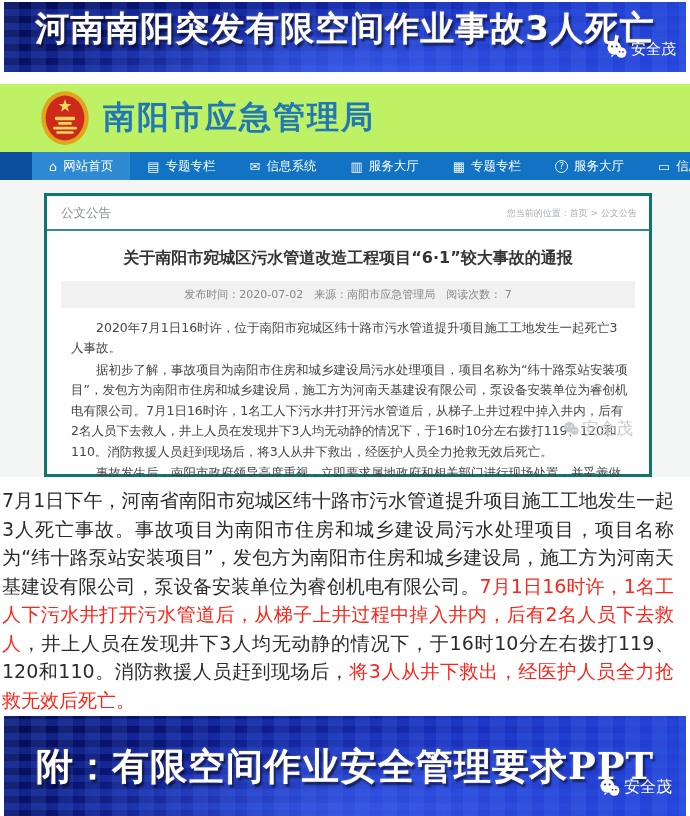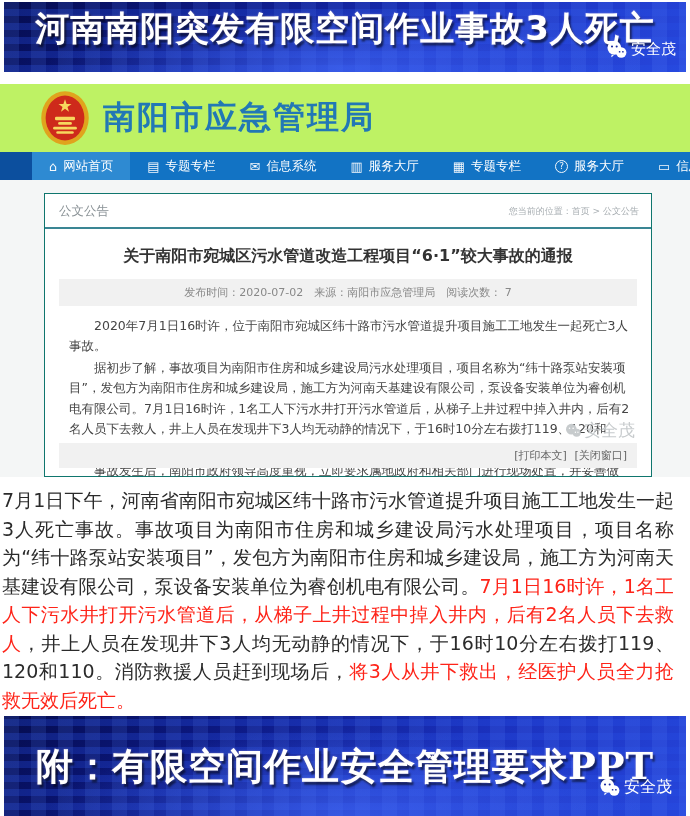--- a/index.html
+++ b/index.html
@@ -83,21 +83,21 @@
   .nav-icon { font-size: 13px; line-height: 1; opacity: .95; }
   .nav-icon.circled {
     font-size: 9px; width: 13px; height: 13px; border: 1px solid #fff;
     border-radius: 50%; display: inline-flex; align-items: center; justify-content: center;
   }
 
   .content-outer {
     background: #f4f6f6; height: 297px; padding: 13px 38px 0 44px;
     overflow: hidden;
   }
-  .panel { background: #fff; border: 1px solid #0f766e; height: 100%; position: relative; }
+  .panel { background: #fff; border: 3px solid #0f766e; height: 100%; position: relative; }
   .breadcrumb {
     display: flex; justify-content: space-between; align-items: center;
     padding: 9px 12px 7px 14px; border-bottom: 2px solid #3a8694;
   }
   .crumb-section { color: #8a9296; font-size: 12.5px; }
   .crumb-loc { color: #a8aeb2; font-size: 9px; }
   .article-title {
     text-align: center; font-size: 16px; font-weight: bold; color: #333;
     margin: 16px 34px 12px; line-height: 1.35;
   }
@@ -219,24 +219,20 @@
           <circle cx="9.5" cy="9" r="8" fill="#c7cbcd"></circle>
           <circle cx="17.5" cy="14.5" r="6" fill="#c7cbcd"></circle>
           <circle cx="6.8" cy="7.6" r="1.2" fill="#ffffff"></circle>
           <circle cx="12.2" cy="7.6" r="1.2" fill="#ffffff"></circle>
           <circle cx="15.6" cy="13.6" r="1" fill="#ffffff"></circle>
           <circle cx="19.4" cy="13.6" r="1" fill="#ffffff"></circle>
         </svg>
         <span>安全茂</span>
       </div>
 
-      <div class="article-footer">
-        <a href="#">[打印本文]</a>
-        <a href="#">[关闭窗口]</a>
-      </div>
 
     </div>
   </div>
 </div>
 
 <div class="summary" id="summary-text"><span class="seg-black">7月1日下午，河南省南阳市宛城区纬十路市污水管道提升项目施工工地发生一起3人死亡事故。事故项目为南阳市住房和城乡建设局污水处理项目，项目名称为“纬十路泵站安装项目”，发包方为南阳市住房和城乡建设局，施工方为河南天基建设有限公司，泵设备安装单位为睿创机电有限公司。</span><span class="seg-red">7月1日16时许，1名工人下污水井打开污水管道后，从梯子上井过程中掉入井内，后有2名人员下去救人</span><span class="seg-black">，井上人员在发现井下3人均无动静的情况下，于16时10分左右拨打119、120和110。消防救援人员赶到现场后，</span><span class="seg-red">将3人从井下救出，经医护人员全力抢救无效后死亡。</span></div>
 
 <div class="banner bottom-banner">
   <div class="banner-title">附：有限空间作业安全管理要求PPT</div>
   <div class="watermark">

